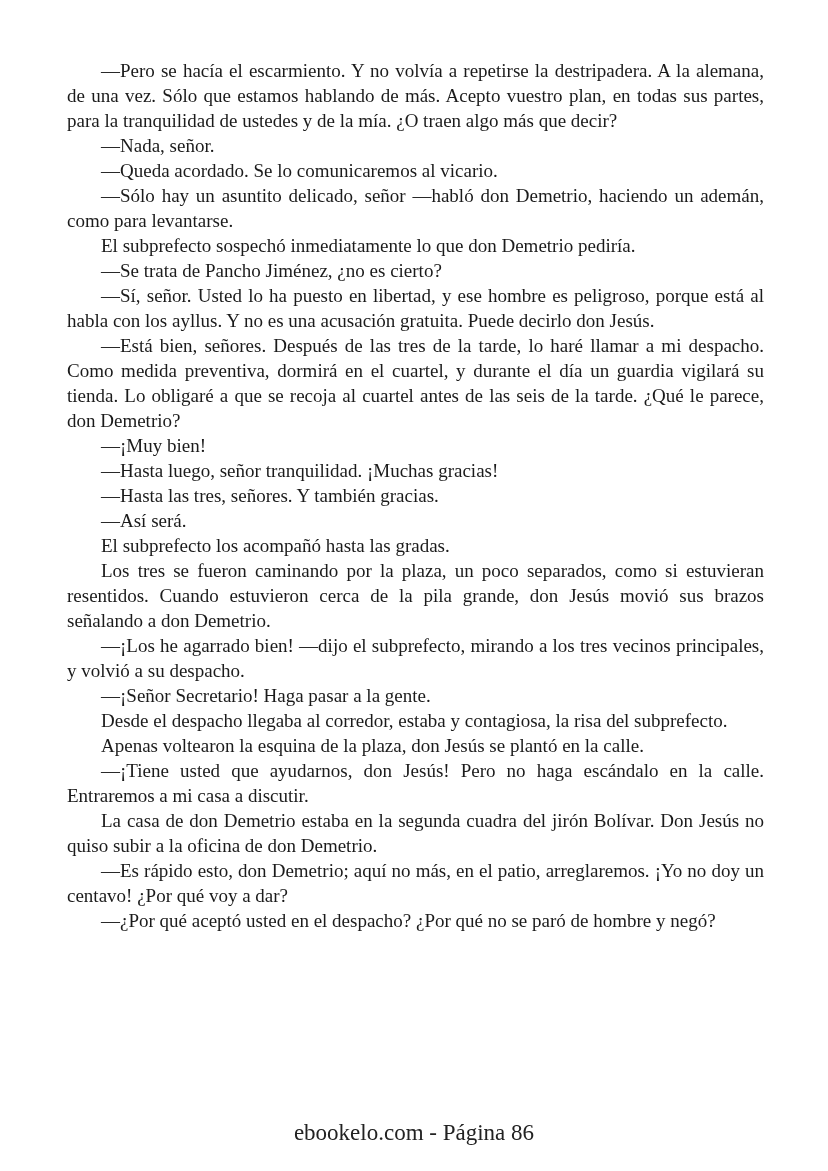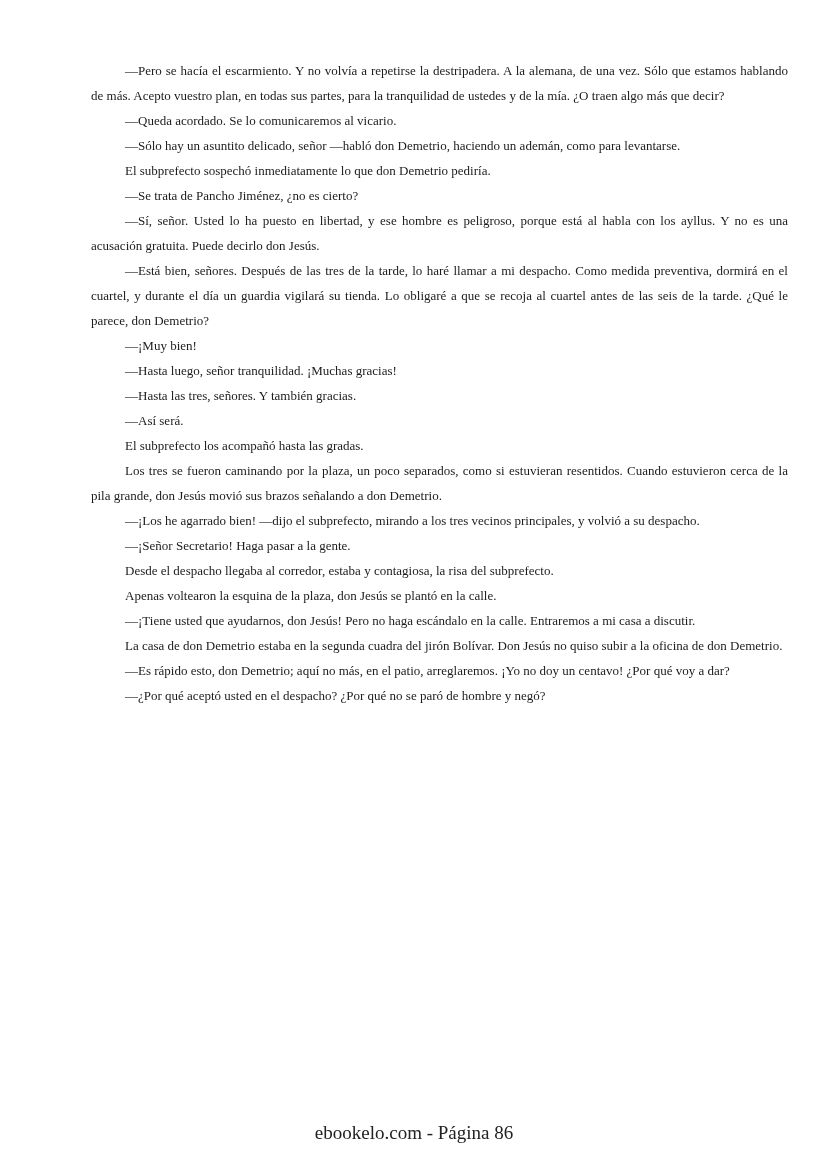--- a/index.html
+++ b/index.html
@@ -14,47 +14,47 @@
     background: #ffffff;
     overflow: hidden;
     font-family: "Liberation Serif", "DejaVu Serif", serif;
     color: #1b1b1b;
   }
   .text-block {
     position: absolute;
     top: 58px;
     left: 67px;
     width: 697px;
-    font-size: 13px;
+    font-size: 19px;
     line-height: 25px;
-    margin-left: 24px;
   }
   .text-block p {
     margin: 0;
     text-align: justify;
     text-indent: 34px;
     text-justify: inter-word;
   }
   .footer {
     position: absolute;
     left: 0;
     width: 828px;
     top: 1121px;
     text-align: center;
-    font-size: 19px;
+    font-size: 23px;
     line-height: 24px;
     color: #222222;
   }
 </style>
 </head>
 <body>
 
 <div class="page">
   <div class="text-block">
     <p>—Pero se hacía el escarmiento. Y no volvía a repetirse la destripadera. A la alemana, de una vez. Sólo que estamos hablando de más. Acepto vuestro plan, en todas sus partes, para la tranquilidad de ustedes y de la mía. ¿O traen algo más que decir?</p>
+    <p>—Nada, señor.</p>
     <p>—Queda acordado. Se lo comunicaremos al vicario.</p>
     <p>—Sólo hay un asuntito delicado, señor —habló don Demetrio, haciendo un ademán, como para levantarse.</p>
     <p>El subprefecto sospechó inmediatamente lo que don Demetrio pediría.</p>
     <p>—Se trata de Pancho Jiménez, ¿no es cierto?</p>
     <p>—Sí, señor. Usted lo ha puesto en libertad, y ese hombre es peligroso, porque está al habla con los ayllus. Y no es una acusación gratuita. Puede decirlo don Jesús.</p>
     <p>—Está bien, señores. Después de las tres de la tarde, lo haré llamar a mi despacho. Como medida preventiva, dormirá en el cuartel, y durante el día un guardia vigilará su tienda. Lo obligaré a que se recoja al cuartel antes de las seis de la tarde. ¿Qué le parece, don Demetrio?</p>
     <p>—¡Muy bien!</p>
     <p>—Hasta luego, señor tranquilidad. ¡Muchas gracias!</p>
     <p>—Hasta las tres, señores. Y también gracias.</p>
     <p>—Así será.</p>

